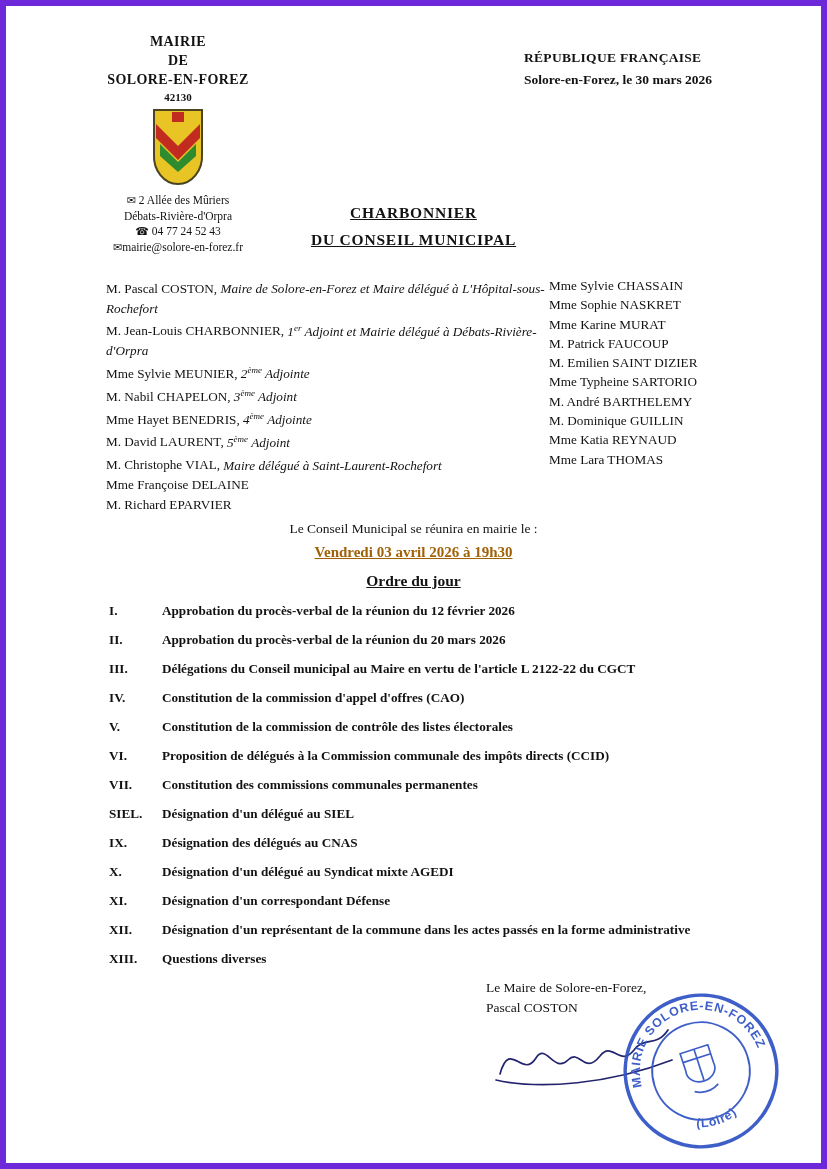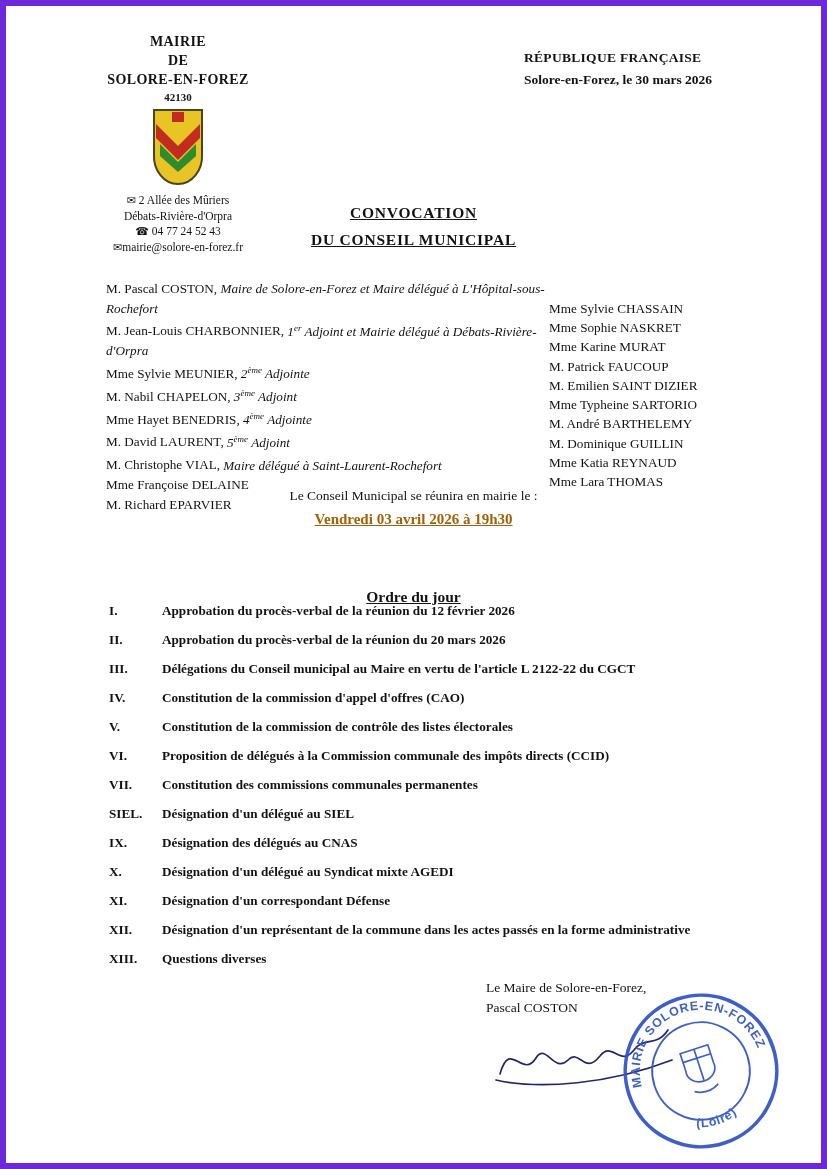--- a/index.html
+++ b/index.html
@@ -18,33 +18,33 @@
   .contact .icon { font-size:11px; }
   
   .rep-block { position:absolute; left:518px; top:44px; width:270px; }
   .republique { font-size:13.5px; font-weight:bold; letter-spacing:.3px; }
   .dateline { margin-top:6px; font-size:13.5px; font-weight:bold; }
   
   .title-block { position:absolute; top:198px; left:0; width:100%; text-align:center; }
   .title-line { font-size:15.5px; font-weight:bold; text-decoration:underline; letter-spacing:.8px; }
   .title-line + .title-line { margin-top:9px; }
   
-  .recipients { position:absolute; top:270px; left:100px; width:658px; display:flex;align-items:center; }
+  .recipients { position:absolute; top:270px; left:100px; width:658px; display:flex; }
   .col-left  { width:443px; font-size:13.2px; line-height:19.5px; }
   .col-right { flex:1; font-size:13.2px; line-height:19.3px; }
   .r-role, .r-role sup { font-style:italic; }
   sup { font-size:9px; }
   
-  .meeting { position:absolute; top:482px; left:0; width:100%; text-align:center; }
+  .meeting { position:absolute; top:515px; left:0; width:100%; text-align:center; }
   .meeting-intro { font-size:13.5px; }
   .meeting-date { display:inline-block; margin-top:7px; font-size:15px; font-weight:bold;
                   color:#a16207; text-decoration:underline; }
   
   .agenda-heading { position:absolute; top:566px; left:0; width:100%; text-align:center;
-                    font-size:15.5px; font-weight:bold; text-decoration:underline;margin-top:16px; }
+                    font-size:15.5px; font-weight:bold; text-decoration:underline; }
   .agenda { position:absolute; top:596px; left:103px; width:652px; }
   .agenda-item { display:flex; margin-bottom:12px; font-size:13.2px; font-weight:bold; line-height:17px; }
   .agenda-num { width:53px; flex-shrink:0; }
   
   .closing { position:absolute; left:480px; top:972px; font-size:13.5px; line-height:20px; }
   .signature-svg { position:absolute; left:486px; top:1012px; }
   .stamp { position:absolute; left:612px; top:982px; transform:rotate(-18deg); opacity:.92; }
 </style>
 </head>
 <body>
@@ -72,21 +72,21 @@
       <div><span class="icon">✉</span><span>mairie@solore-en-forez.fr</span></div>
     </div>
   </div>
 
   <div class="rep-block">
     <div class="republique">RÉPUBLIQUE FRANÇAISE</div>
     <div class="dateline">Solore-en-Forez, le 30 mars 2026</div>
   </div>
 
   <div class="title-block">
-    <div class="title-line">CONVOCATION</div>
+    <div class="title-line">CHARBONNIER</div>
     <div class="title-line">DU CONSEIL MUNICIPAL</div>
   </div>
 
   <div class="recipients">
     <div class="col-left">
       <p class="recipient"><span class="r-name">M. Pascal COSTON,</span> <span class="r-role"><span></span><sup></sup><span>Maire de Solore-en-Forez et Maire délégué à L'Hôpital-sous-Rochefort</span></span></p>
       <p class="recipient"><span class="r-name">M. Jean-Louis CHARBONNIER,</span> <span class="r-role"><span>1</span><sup>er</sup><span> Adjoint et Mairie délégué à Débats-Rivière-d'Orpra</span></span></p>
       <p class="recipient"><span class="r-name">Mme Sylvie MEUNIER,</span> <span class="r-role"><span>2</span><sup>ème</sup><span> Adjointe</span></span></p>
       <p class="recipient"><span class="r-name">M. Nabil CHAPELON,</span> <span class="r-role"><span>3</span><sup>ème</sup><span> Adjoint</span></span></p>
       <p class="recipient"><span class="r-name">Mme Hayet BENEDRIS,</span> <span class="r-role"><span>4</span><sup>ème</sup><span> Adjointe</span></span></p>

